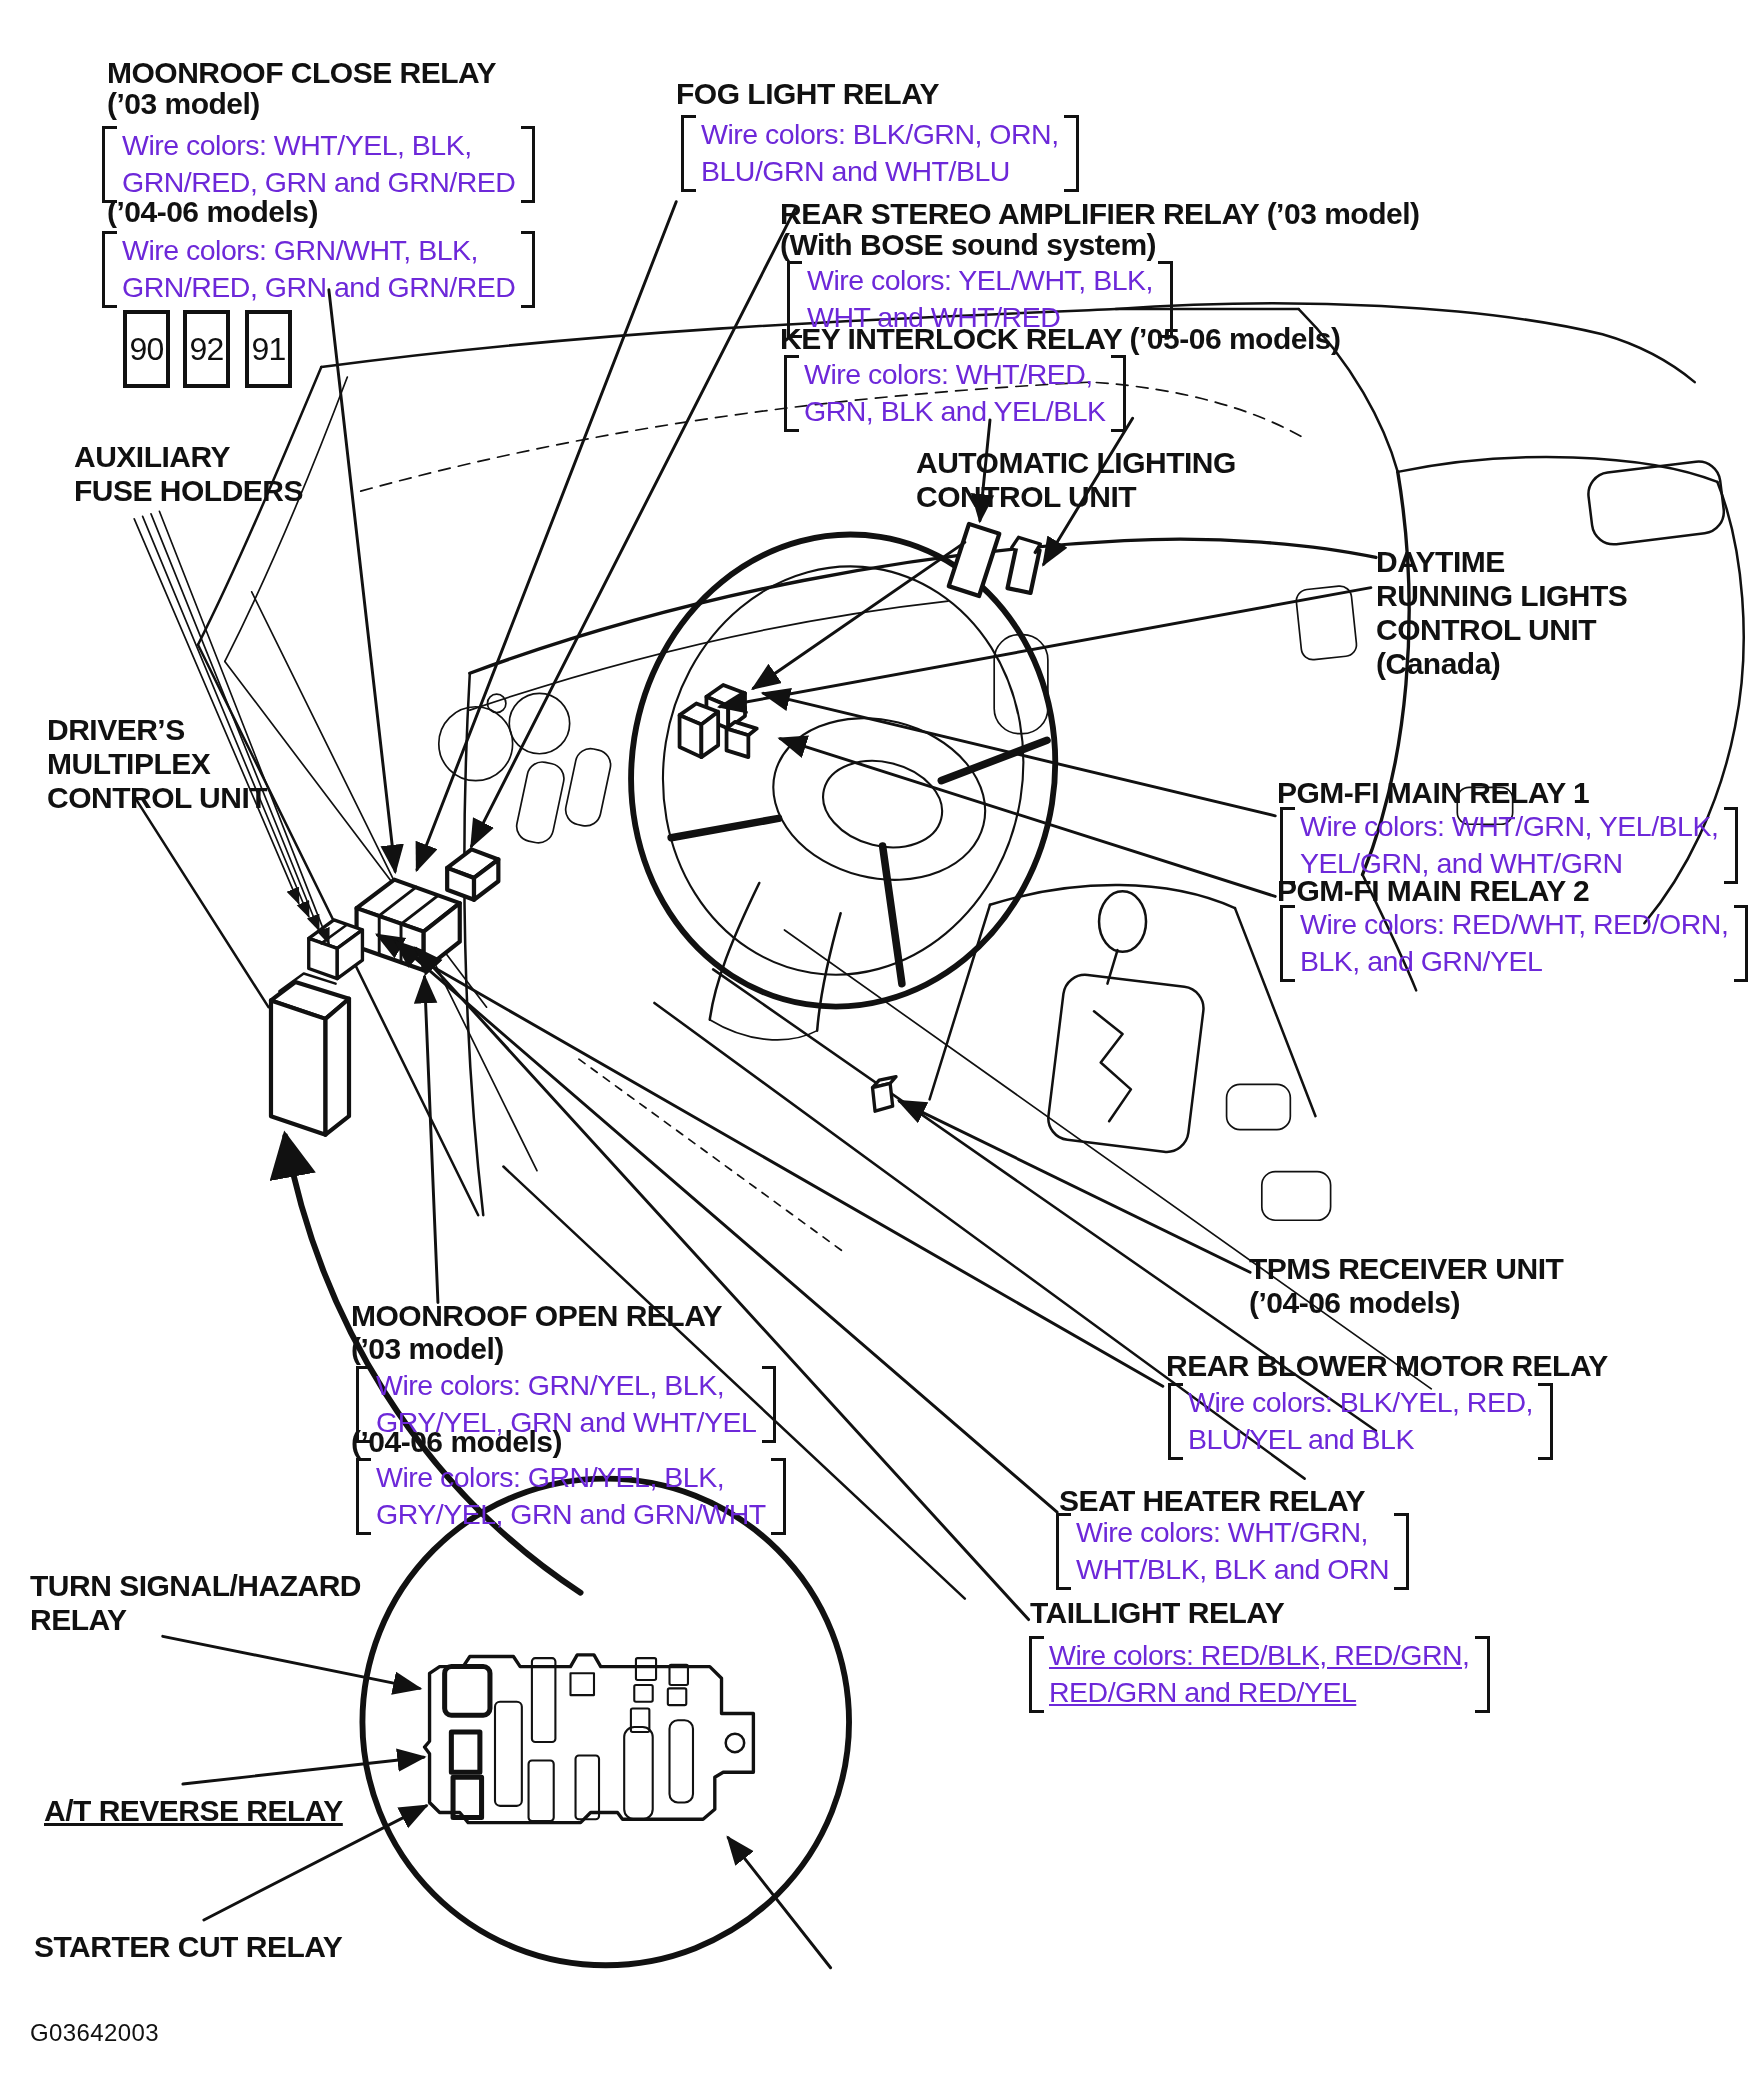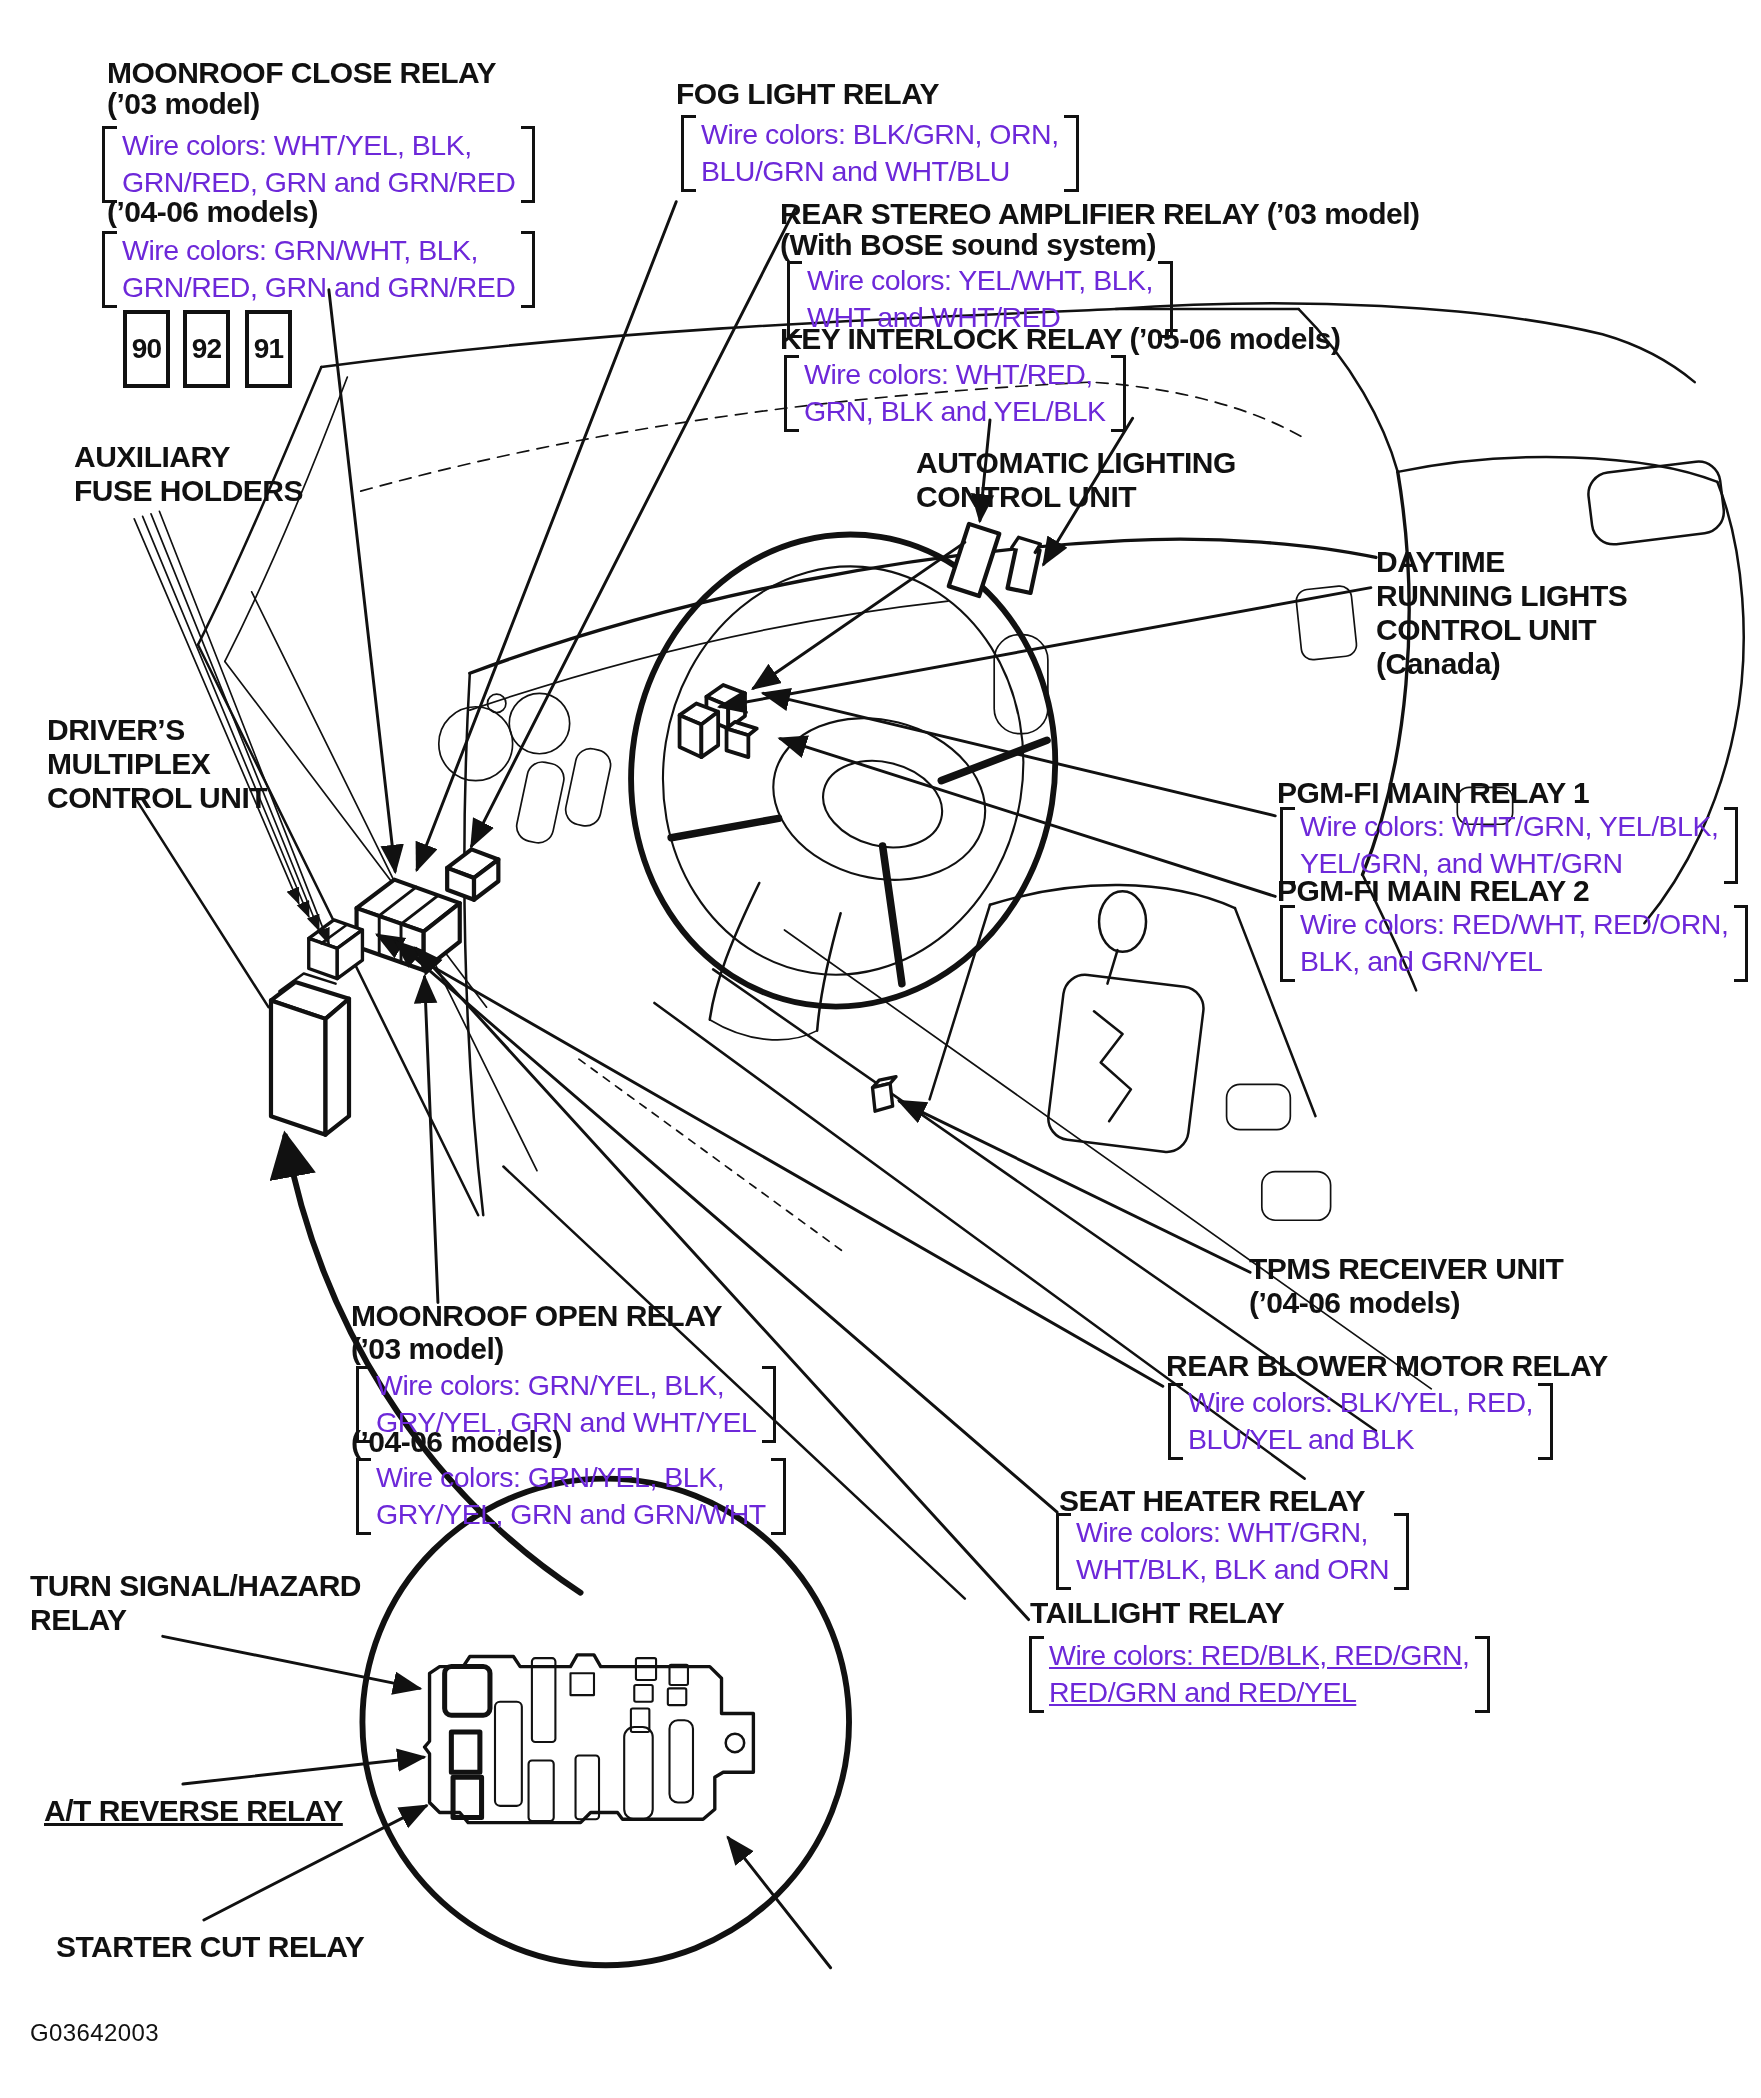--- a/index.html
+++ b/index.html
@@ -11,21 +11,21 @@
   .lbl span{display:block;}
   .wire{position:absolute;font-weight:normal;font-size:28.5px;line-height:37px;
         padding:4.2px 20px;white-space:nowrap;color:#6d28d9;letter-spacing:-0.5px;}
   .wire span{display:block;}
   .wire::before{content:"";position:absolute;left:0;top:2.5px;bottom:2.5px;width:11.7px;
         border:3.4px solid #111;border-right:none;}
   .wire::after{content:"";position:absolute;right:0;top:2.5px;bottom:2.5px;width:11.7px;
         border:3.4px solid #111;border-left:none;}
   .fusebox{position:absolute;width:39px;height:70px;border:4.2px solid #111;
         display:flex;align-items:center;justify-content:center;
-        font-weight:bold;font-size:28px;letter-spacing:-0.8px;}
+        font-weight:normal;font-size:32px;letter-spacing:-0.8px;}
   .code{position:absolute;font-size:24px;letter-spacing:0.4px;}
 </style>
 </head>
 <body>
 
 <div id="stage">
 
 <svg id="art" width="1761" height="2099" viewBox="0 0 2099 2501" fill="none" stroke="#111" stroke-linecap="round" stroke-linejoin="round">
   <defs>
     <marker id="ah" markerWidth="11" markerHeight="9" refX="9" refY="4" orient="auto">
@@ -295,17 +295,17 @@
   <div class="wire" style="left:356px;top:1455px;">
     <span>Wire colors: GRN/YEL, BLK,</span>
     <span>GRY/YEL, GRN and GRN/WHT</span>
   </div>
 
   <div class="lbl" style="left:30px;top:1569px;">
     <span>TURN SIGNAL/HAZARD</span>
     <span>RELAY</span>
   </div>
   <div class="lbl" style="left:44px;top:1794px;text-decoration:underline;">A/T REVERSE RELAY</div>
-  <div class="lbl" style="left:56px;top:1930px;">STARTER CUT RELAY</div>
+  <div class="lbl" style="left:34px;top:1930px;">STARTER CUT RELAY</div>
   <div class="code" style="left:30px;top:2019px;">G03642003</div>
 
 </div>
 
 
 </body></html>

